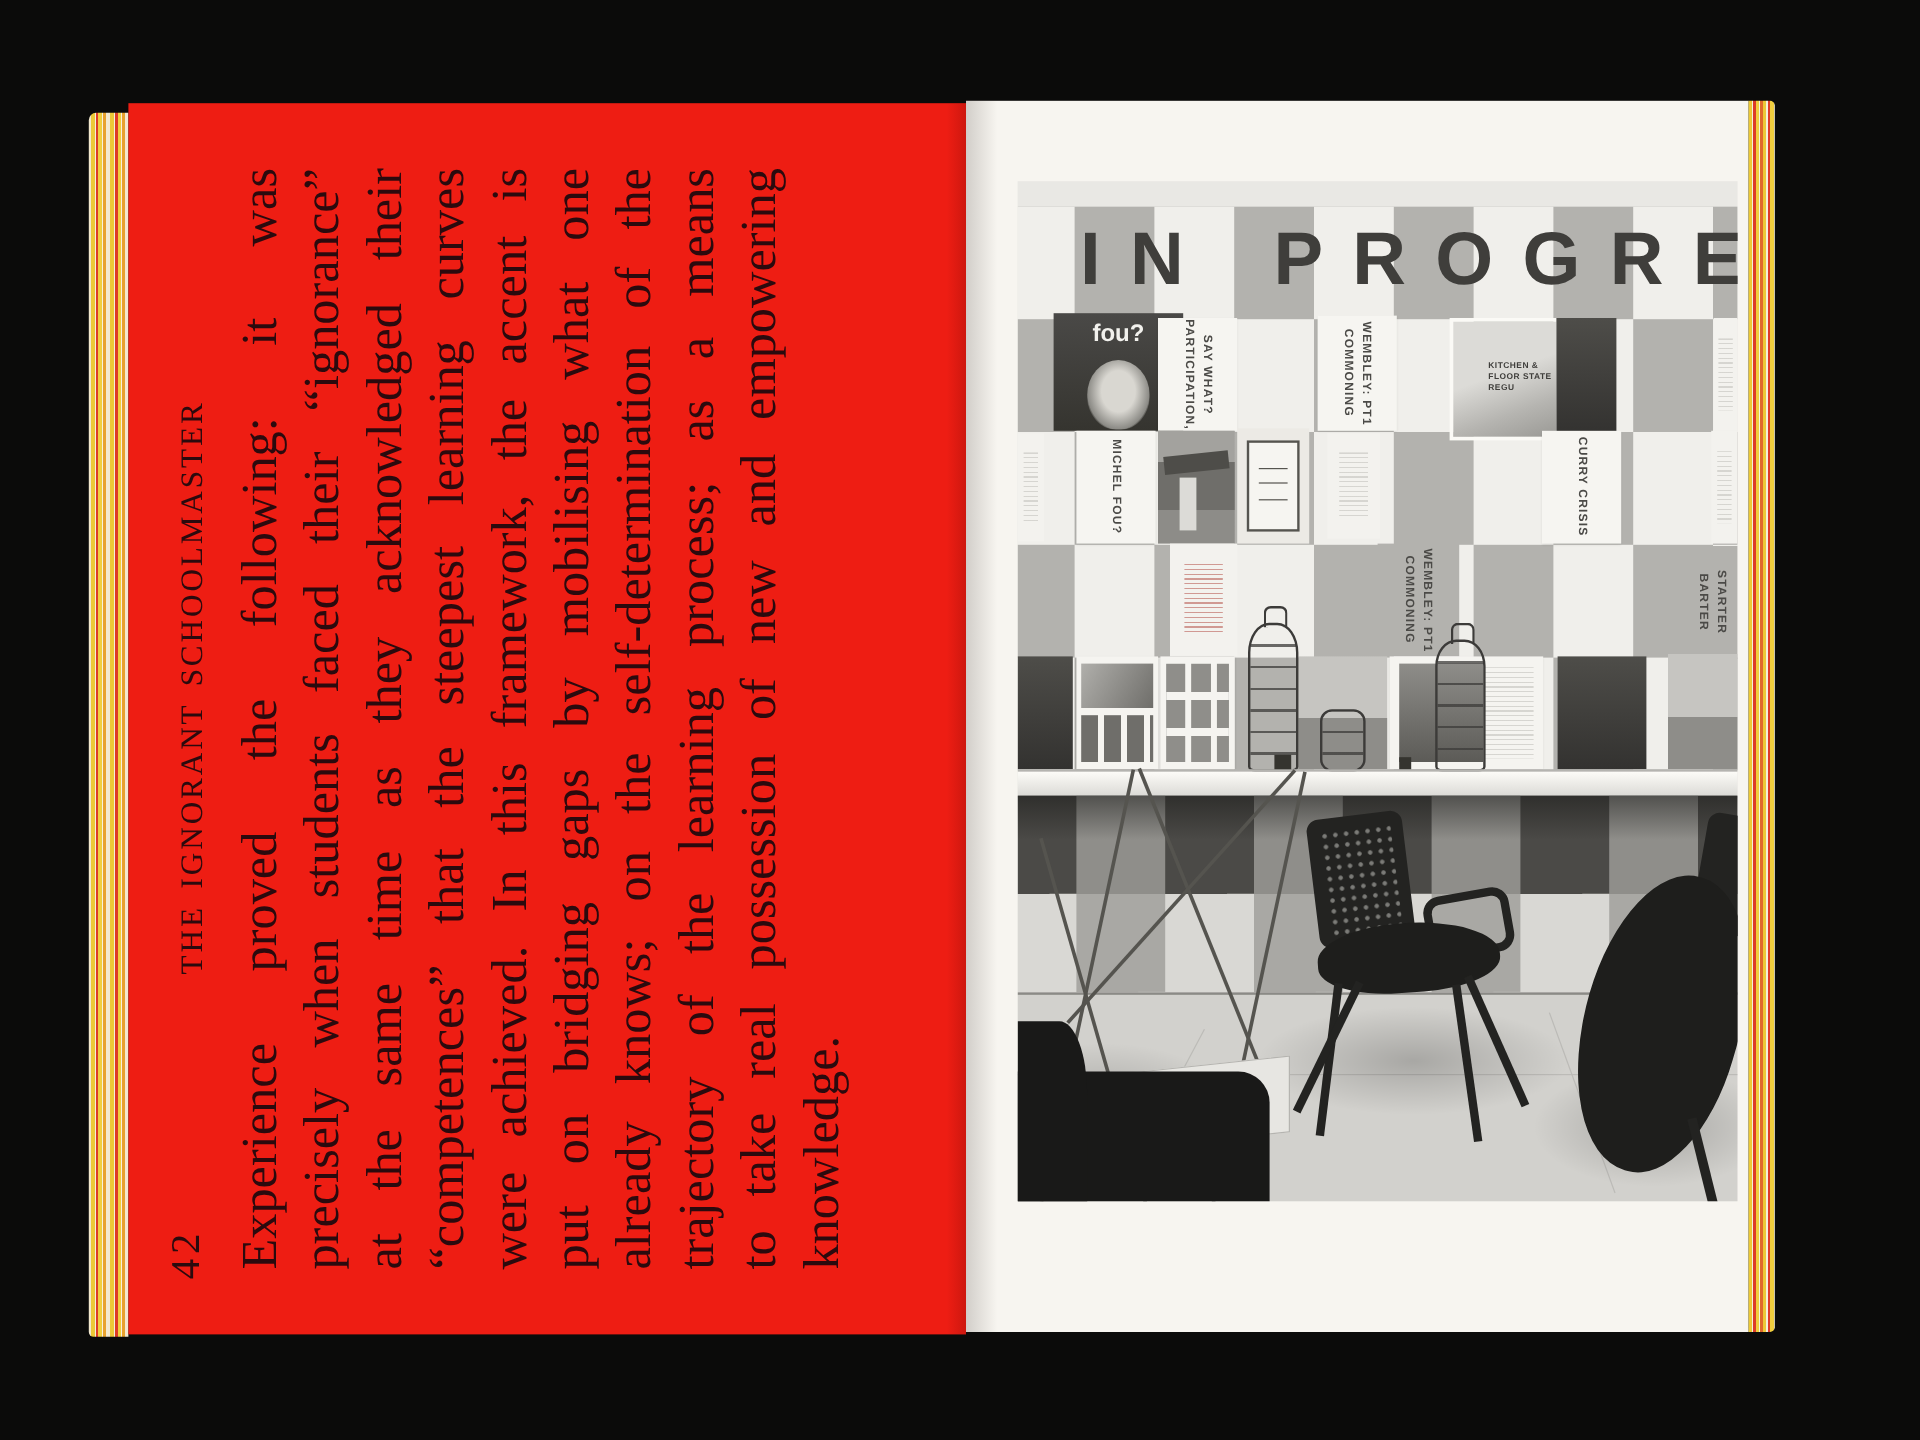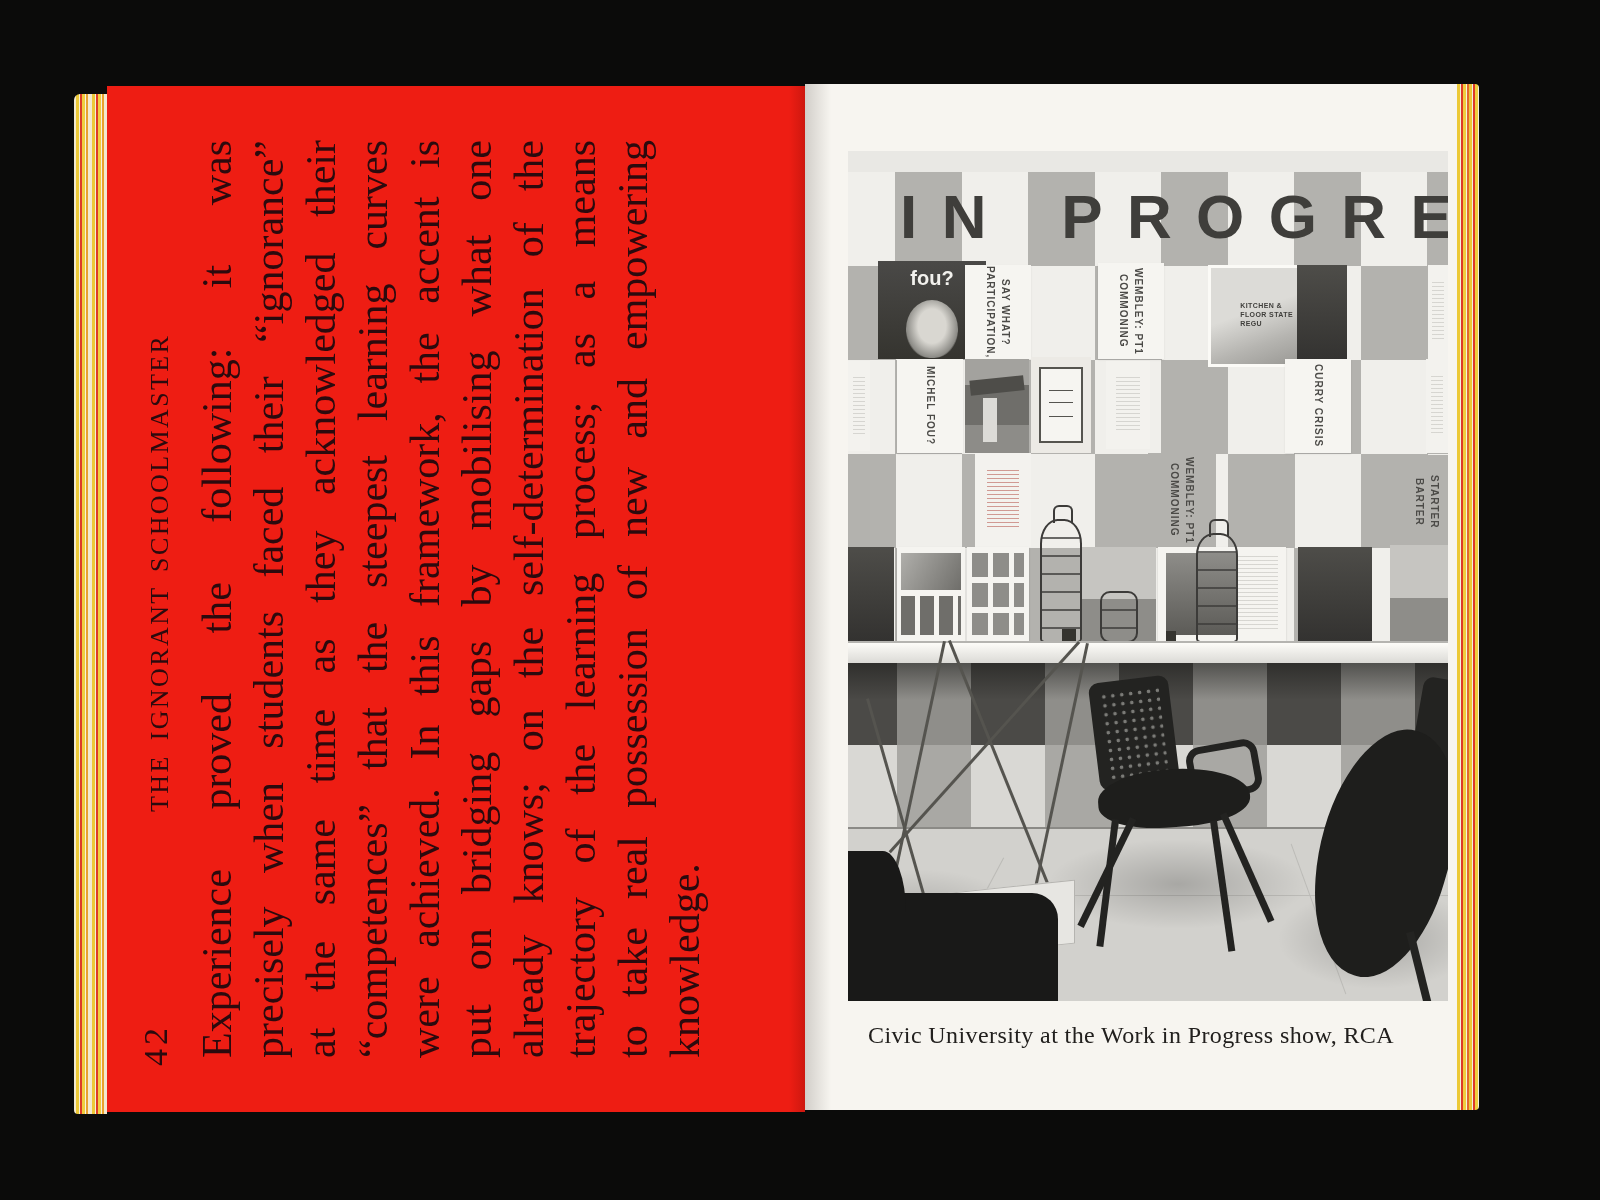--- a/index.html
+++ b/index.html
@@ -384,14 +384,13 @@
       <div class="chair-back" style="left:568px;top:528px;width:46px;height:100px;transform:rotate(10deg);"></div>
       <div class="chair-seat" style="left:472px;top:576px;width:130px;height:252px;
            border-radius:48% 52% 46% 54%;transform:rotate(16deg);"></div>
       <div class="chair-leg" style="left:558px;top:782px;width:8px;height:90px;transform:rotate(-14deg);"></div>
     </div>
 
     <div class="blob" style="left:0px;top:742px;width:210px;height:110px;border-radius:0 26px 0 0;"></div>
     <div class="blob" style="left:0px;top:700px;width:58px;height:152px;border-radius:0 40% 0 0;"></div>
   </div>
 
-  <div class="caption">Civic University at the Work in Progress show, RCA</div>
 </div>
 
 </body></html>

